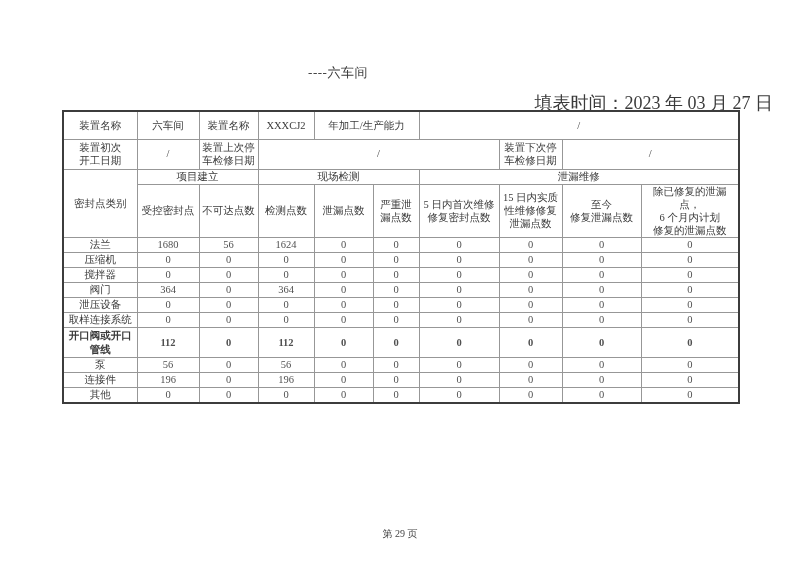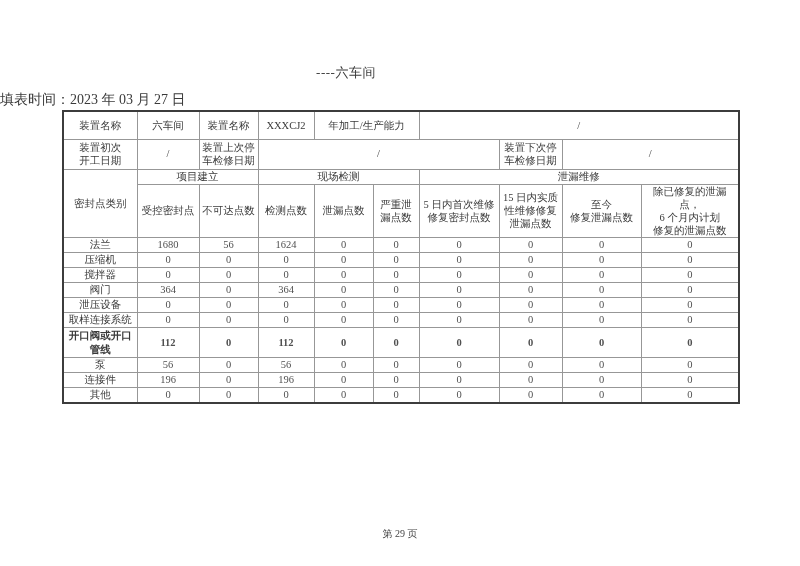--- a/index.html
+++ b/index.html
@@ -3,26 +3,26 @@
 <meta charset="utf-8">
 <style>
   html, body { margin: 0; padding: 0; }
   body {
     width: 800px; height: 566px; position: relative;
     background: #ffffff; color: #3a3a3a;
     font-family: "Liberation Serif", "DejaVu Serif", serif;
     overflow: hidden;
   }
   .doc-title {
-    position: absolute; top: 64px; left: 16px; width: 660px;
+    position: absolute; top: 64px; left: 8px; width: 660px;
     text-align: center; font-size: 13px; letter-spacing: 0.5px;
   }
   .form-time {
     position: absolute; top: 91px; left: 0; width: 773px;
-    text-align: left; font-size: 14px;
+    text-align: right; font-size: 18px;
   }
   table.report {
     position: absolute; left: 62px; top: 110px; width: 676px;
     border-collapse: collapse; table-layout: fixed;
     border: 2px solid #3c3c3c;
   }
   table.report td {
     border: 1px solid #979797;
     text-align: center; vertical-align: middle;
     font-size: 10.5px; line-height: 1.25;

